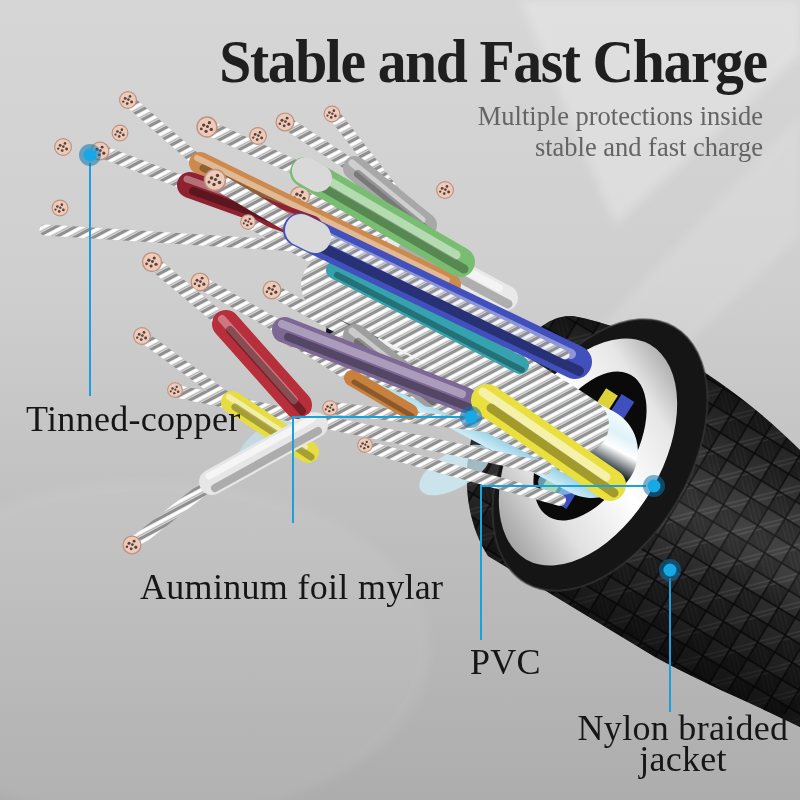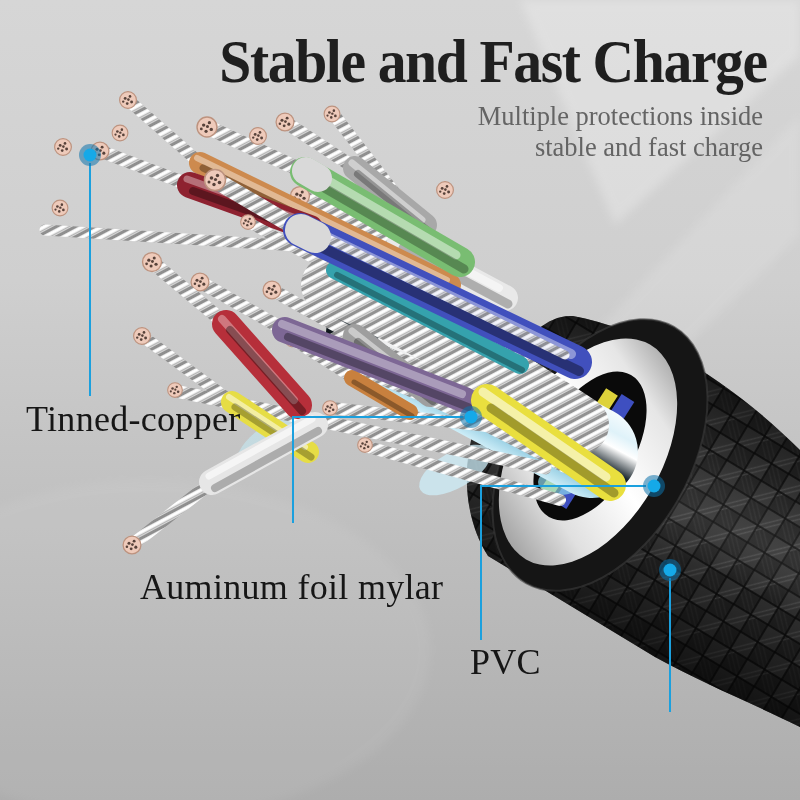--- a/index.html
+++ b/index.html
@@ -276,13 +276,17 @@
 </svg>
 
   <div class="txt title">Stable and Fast Charge</div>
   <div class="txt subtitle">
     <span>Multiple protections inside</span>
     <span>stable and fast charge</span>
   </div>
   <div class="txt callout lbl-tinned">Tinned-copper</div>
   <div class="txt callout lbl-mylar">Auminum foil mylar</div>
   <div class="txt callout lbl-pvc">PVC</div>
+  <div class="txt callout lbl-nylon">
+    <span>Nylon braided</span><br>
+    <span>jacket</span>
+  </div>
 </div>
 
 </body></html>

